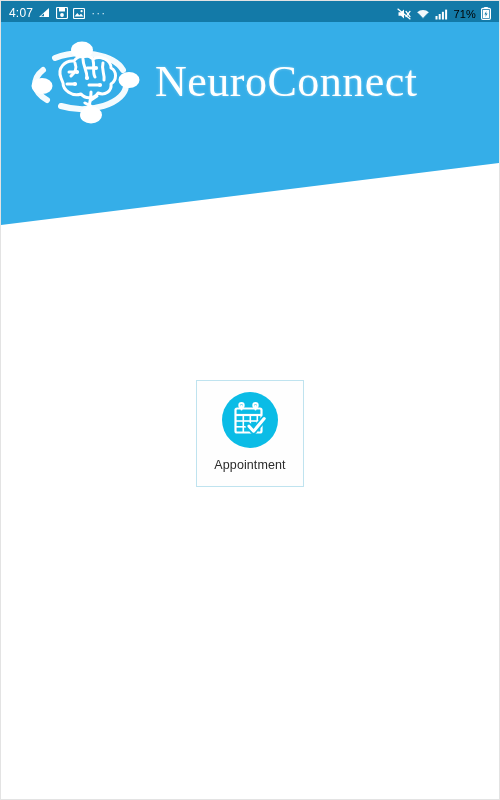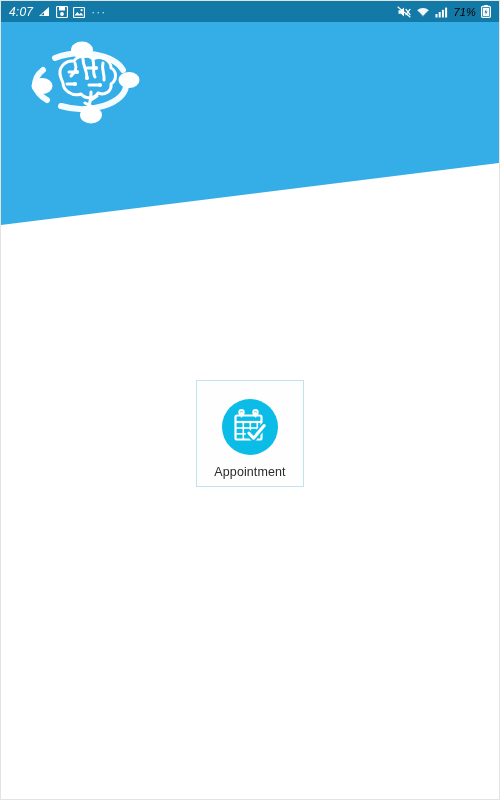--- a/index.html
+++ b/index.html
@@ -22,27 +22,26 @@
   }
 
   
   .statusbar {
     position: absolute;
     left: 0; top: 0;
     width: 100%;
     height: 21px;
     background: #137AA8;
     display: flex;
-    align-items: center;
+    align-items: flex-end;
     justify-content: space-between;
     padding: 2px 8px;
     box-sizing: border-box;
     color: #ffffff;
     z-index: 20;
-    font-style: italic;
   }
   .sb-left, .sb-right {
     display: flex;
     align-items: center;
     gap: 5px;
   }
   .sb-clock {
     font-size: 12px;
     letter-spacing: .2px;
     color: #ffffff;
@@ -120,21 +119,21 @@
   }
   .card {
     width: 108px;
     height: 107px;
     box-sizing: border-box;
     border: 1px solid #bfe3ef;
     background: #fefefe;
     display: flex;
     flex-direction: column;
     align-items: center;
-    justify-content: center;
+    justify-content: flex-start;
     padding-top: 11px;
     cursor: pointer;
     user-select: none;
   }
   .card-icon {
     width: 56px;
     height: 56px;
     border-radius: 50%;
     background: #0BBCE6;
     display: flex;
@@ -258,20 +257,21 @@
           <g fill="#ffffff">
             <circle cx="52" cy="42" r="2.1"></circle>
             <circle cx="71" cy="38" r="2.1"></circle>
             <circle cx="50" cy="54" r="2.1"></circle>
             <circle cx="75" cy="55" r="2.1"></circle>
             <circle cx="62" cy="48" r="2.1"></circle>
           </g>
         </svg>
       </span>
 
+      <span class="brand-title">NeuroConnect</span>
     </div>
   </div>
 
   <div class="menu">
 
     <div class="card">
       <span class="card-icon">
         <svg width="40" height="40" viewBox="0 0 40 40">
           <g stroke="#ffffff" fill="none" stroke-width="2" stroke-linecap="round">
             <path d="M11.5 5.5 L11.5 9.5"></path>

